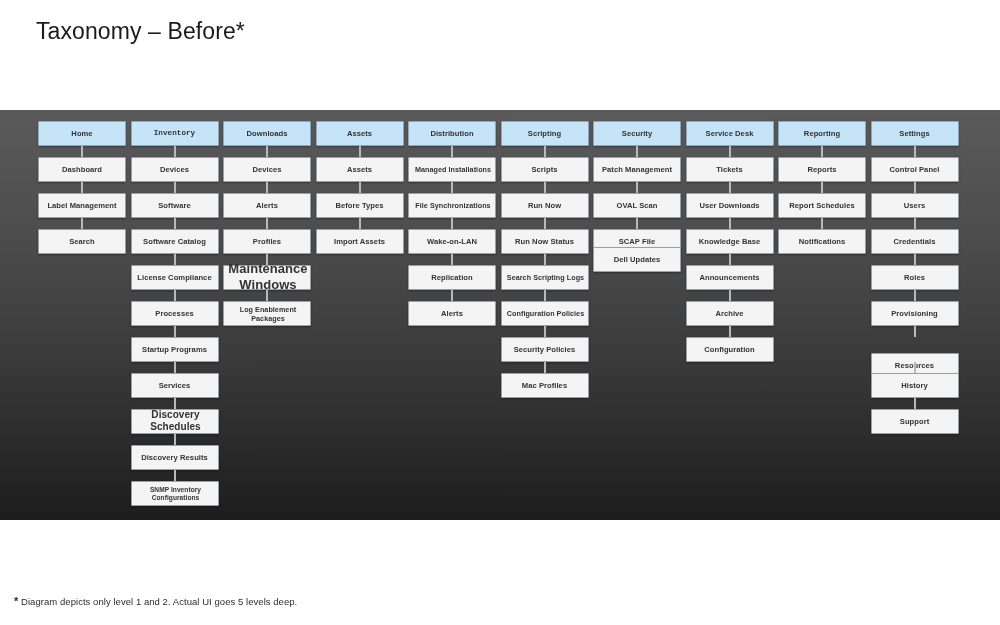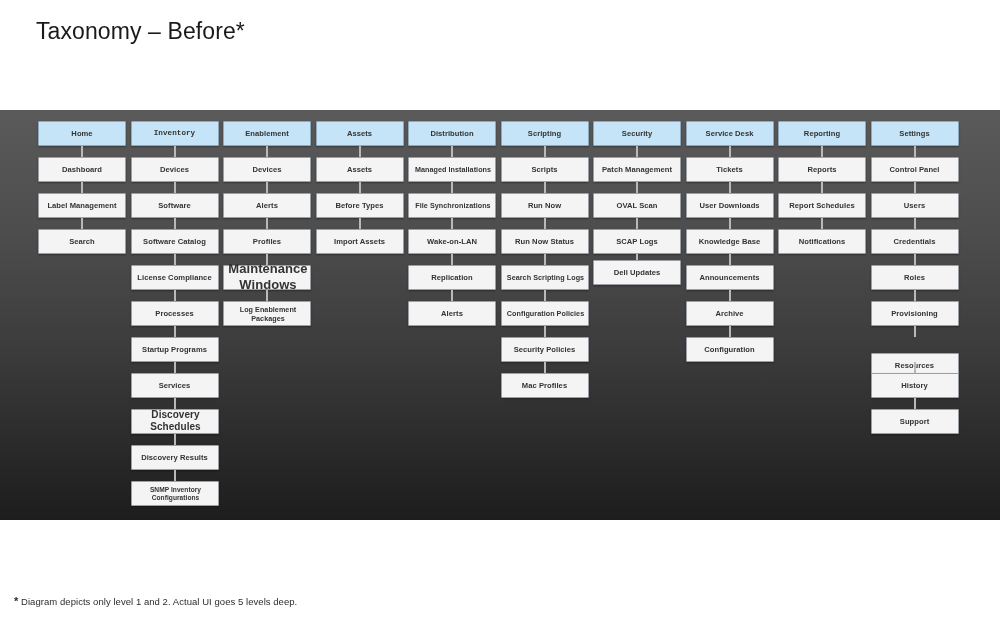--- a/index.html
+++ b/index.html
@@ -164,21 +164,21 @@
       <div class="node" style="position: absolute; top: 335px;">
         <span class="label">Discovery Results</span>
       </div>
       <div class="connector" style="top: 360px; height: 11px;"></div>
       <div class="node overflow" style="position: absolute; top: 371px;">
         <span class="label" style="font-size: 6.6px;">SNMP Inventory Configurations</span>
       </div>
     </div>
     <div class="column" style="left: 221px;">
       <div class="node root" style="position: absolute; top: 11px;">
-        <span class="label">Enablement</span>
+        <span class="label">Downloads</span>
       </div>
       <div class="connector" style="top: 36px; height: 11px;"></div>
       <div class="node" style="position: absolute; top: 47px;">
         <span class="label">Devices</span>
       </div>
       <div class="connector" style="top: 72px; height: 11px;"></div>
       <div class="node" style="position: absolute; top: 83px;">
         <span class="label">Alerts</span>
       </div>
       <div class="connector" style="top: 108px; height: 11px;"></div>
@@ -276,24 +276,24 @@
       <div class="connector" style="top: 36px; height: 11px;"></div>
       <div class="node" style="position: absolute; top: 47px;">
         <span class="label">Patch Management</span>
       </div>
       <div class="connector" style="top: 72px; height: 11px;"></div>
       <div class="node" style="position: absolute; top: 83px;">
         <span class="label">OVAL Scan</span>
       </div>
       <div class="connector" style="top: 108px; height: 11px;"></div>
       <div class="node" style="position: absolute; top: 119px;">
-        <span class="label">SCAP Logs</span>
-      </div>
-      <div class="connector" style="top: 144px; height: 11px;"></div>
-      <div class="node" style="position: absolute; top: 150px;">
+        <span class="label">SCAP File</span>
+      </div>
+      <div class="connector" style="top: 144px; height: 11px;"></div>
+      <div class="node" style="position: absolute; top: 137px;">
         <span class="label">Dell Updates</span>
       </div>
     </div>
     <div class="column" style="left: 683.5px;">
       <div class="node root" style="position: absolute; top: 11px;">
         <span class="label">Service Desk</span>
       </div>
       <div class="connector" style="top: 36px; height: 11px;"></div>
       <div class="node" style="position: absolute; top: 47px;">
         <span class="label">Tickets</span>

